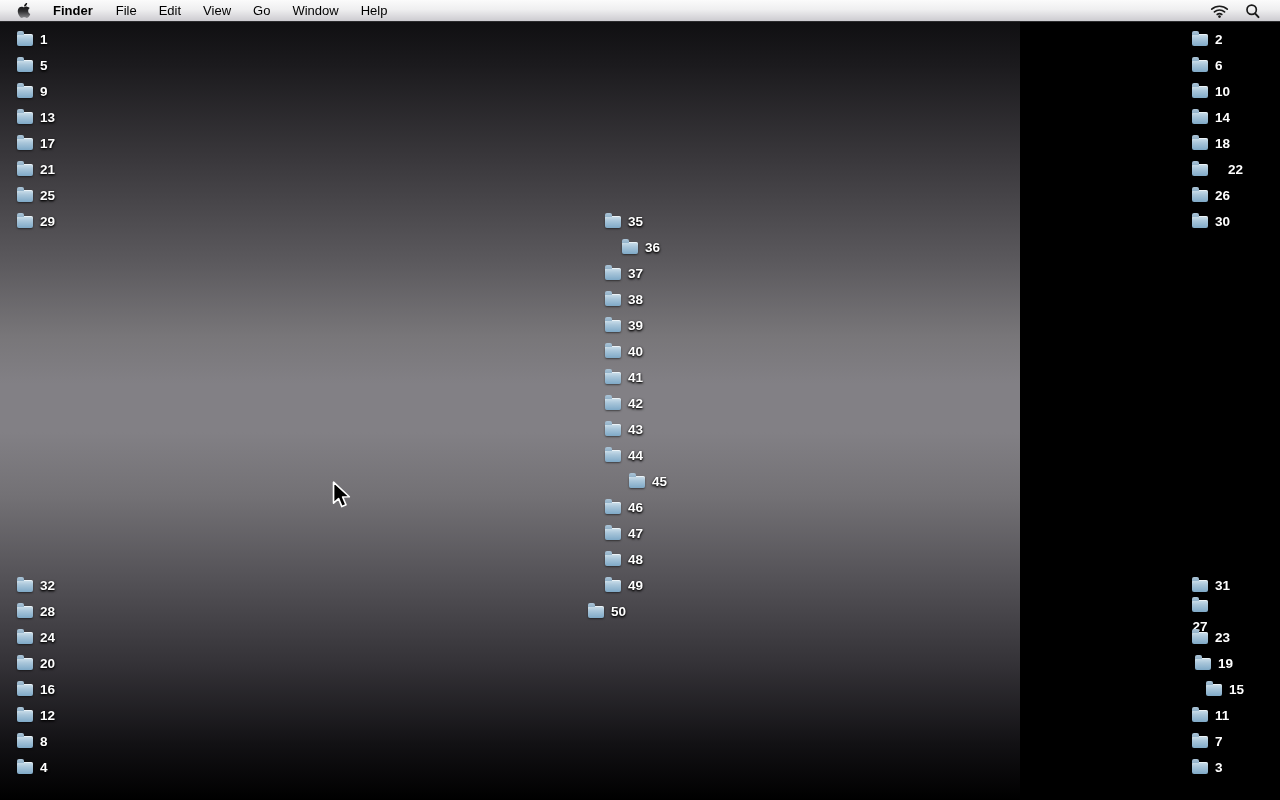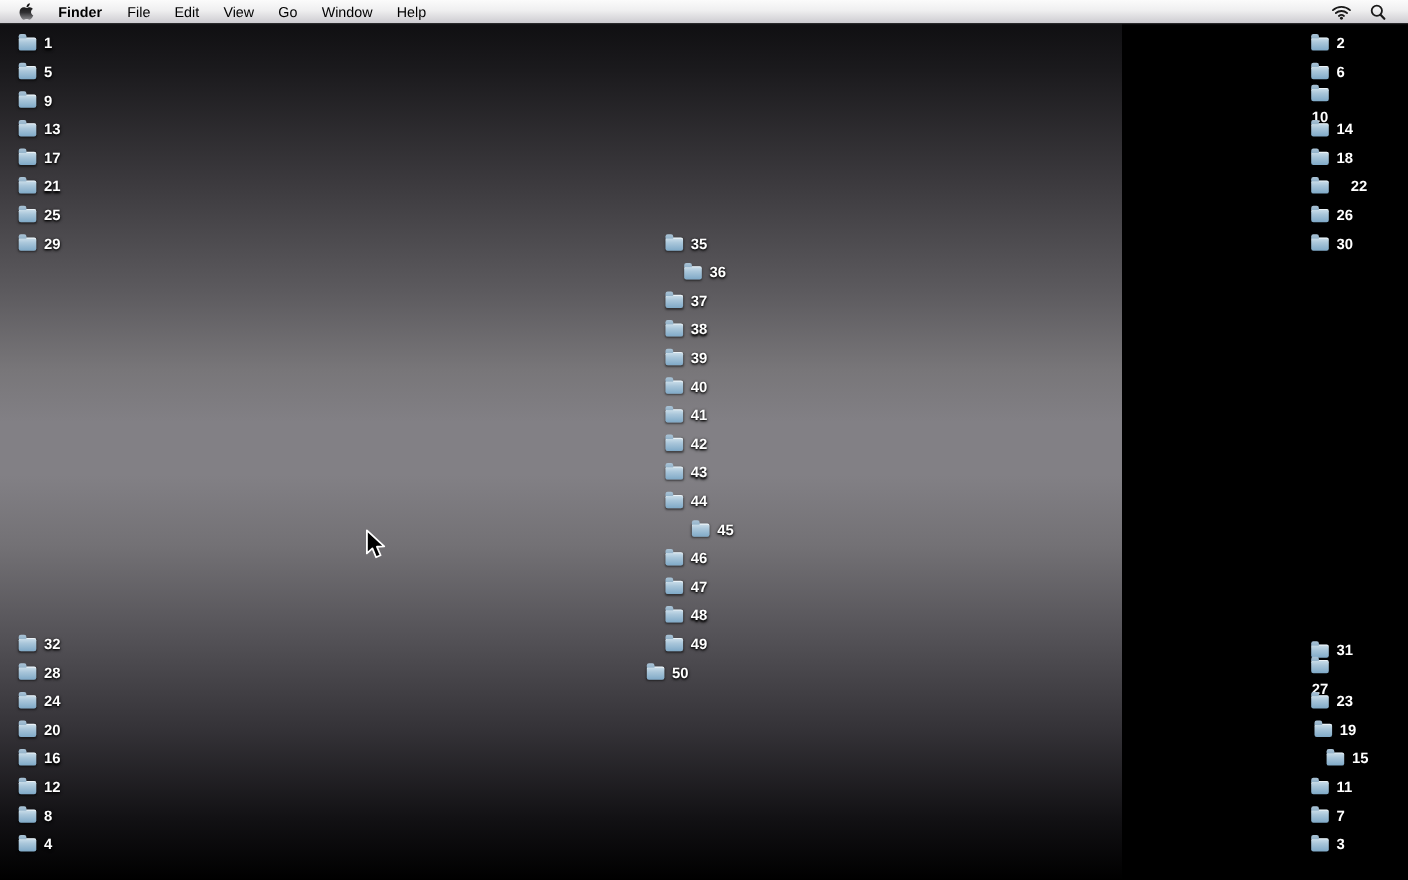--- a/index.html
+++ b/index.html
@@ -293,21 +293,21 @@
         <span class="desk-label">50</span>
       </div>
       <div class="desk-icon" style="left: 1192px; top: 26px;">
         <span class="folder-glyph"></span>
         <span class="desk-label">2</span>
       </div>
       <div class="desk-icon" style="left: 1192px; top: 52px;">
         <span class="folder-glyph"></span>
         <span class="desk-label">6</span>
       </div>
-      <div class="desk-icon" style="left: 1192px; top: 78px; flex-direction: column;">
+      <div class="desk-icon" style="left: 1192px; top: 78px;">
         <span class="folder-glyph"></span>
         <span class="desk-label">10</span>
       </div>
       <div class="desk-icon" style="left: 1192px; top: 104px;">
         <span class="folder-glyph"></span>
         <span class="desk-label">14</span>
       </div>
       <div class="desk-icon" style="left: 1192px; top: 130px;">
         <span class="folder-glyph"></span>
         <span class="desk-label">18</span>
@@ -317,21 +317,21 @@
         <span class="desk-label">22</span>
       </div>
       <div class="desk-icon" style="left: 1192px; top: 182px;">
         <span class="folder-glyph"></span>
         <span class="desk-label">26</span>
       </div>
       <div class="desk-icon" style="left: 1192px; top: 208px;">
         <span class="folder-glyph"></span>
         <span class="desk-label">30</span>
       </div>
-      <div class="desk-icon" style="left: 1192px; top: 572px; align-items: flex-end;">
+      <div class="desk-icon" style="left: 1192px; top: 572px;">
         <span class="folder-glyph"></span>
         <span class="desk-label">31</span>
       </div>
       <div class="desk-icon" style="left: 1192px; top: 598px; flex-direction: column;">
         <span class="folder-glyph"></span>
         <span class="desk-label">27</span>
       </div>
       <div class="desk-icon" style="left: 1192px; top: 624px;">
         <span class="folder-glyph"></span>
         <span class="desk-label">23</span>

